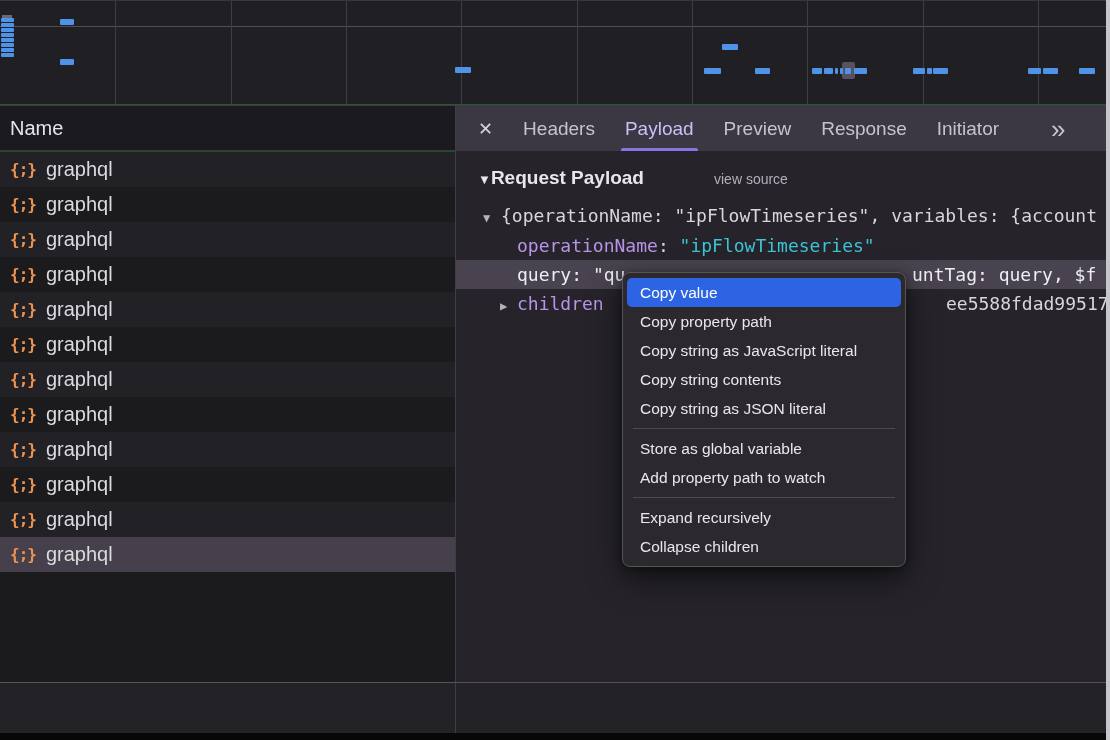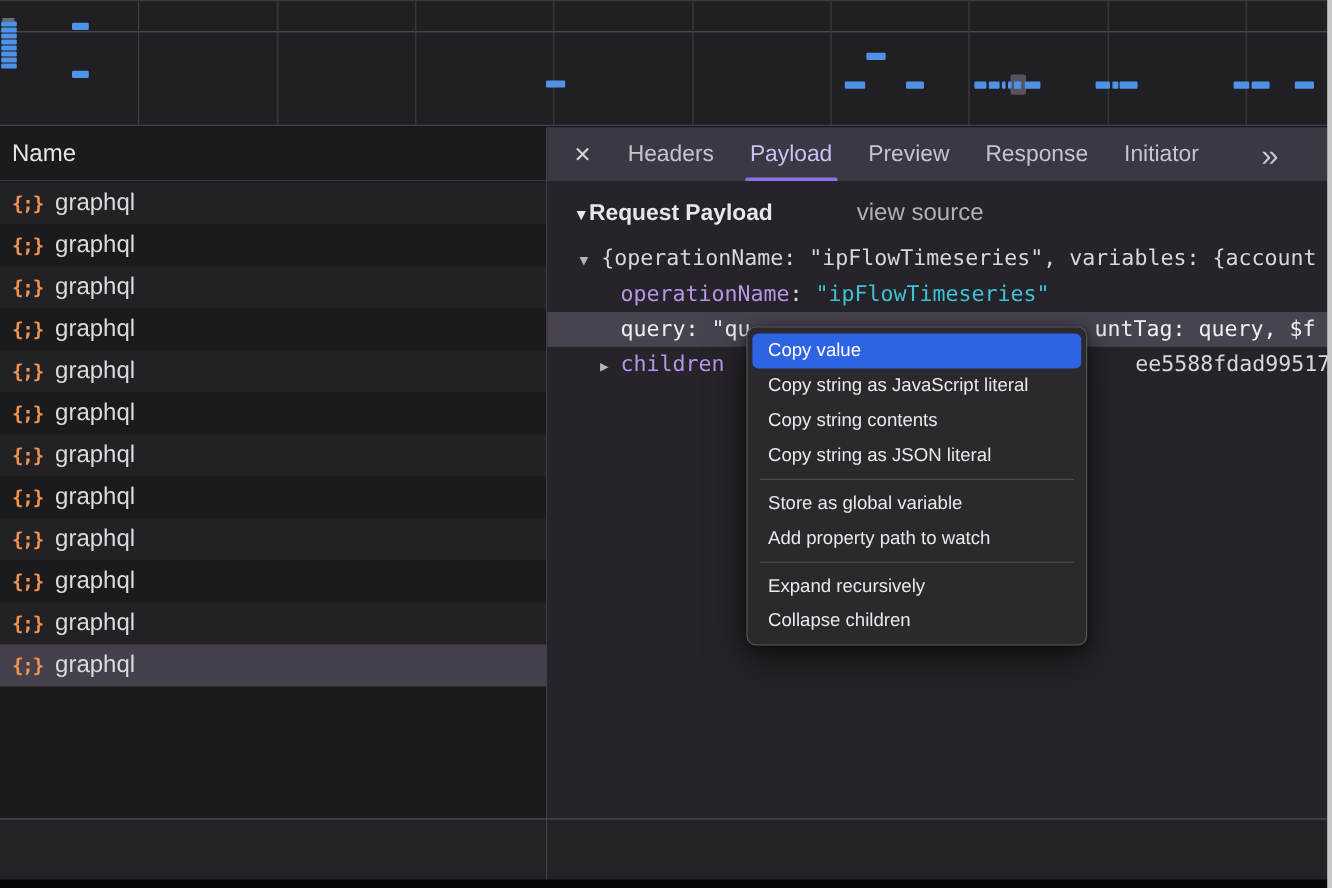--- a/index.html
+++ b/index.html
@@ -1,19 +1,19 @@
 <!DOCTYPE html>
 <html><head>
 <meta charset="utf-8">
 <style>
   * { margin:0; padding:0; box-sizing:border-box; }
   body { background:#000; }
   .screen {
     position:relative; width:1110px; height:740px; overflow:hidden;
-    background:#0f172a; font-family:"Liberation Sans", sans-serif;
+    background:#14532d; font-family:"Liberation Sans", sans-serif;
   }
 
   
   .overview { position:absolute; left:0; top:0; width:1110px; height:105px;
     background:#201f23; border-top:1px solid #39383c; border-bottom:1px solid #454449; }
   .gridline-v { position:absolute; top:0; bottom:0; width:1px; background:#3e3d42; }
   .gridline-h { position:absolute; left:0; right:0; top:25px; height:1px; background:#504f55; }
   .ov-bar { position:absolute; border-radius:1px; }
   .ov-tick { position:absolute; }
   .ov-highlight { position:absolute; background:#57525e; border-radius:2px; }
@@ -45,21 +45,21 @@
     background:#8d72e3; border-radius:2px 2px 0 0; }
   .overflow-icon { color:#c7c3ce; font-size:26px; margin-left:22px; line-height:40px; }
 
   .payload-pane { position:absolute; left:456px; top:151px; width:654px; height:531px; background:#26242a; }
   .p-row { position:absolute; left:0; width:654px; height:29px; line-height:29px;
     white-space:pre; overflow:hidden; font-family:"DejaVu Sans Mono", monospace;
     font-size:18px; color:#d8d6db; }
   .row-header { top:12px; font-family:"Liberation Sans", sans-serif; padding-left:22px; }
   .hdr-tri { font-size:13px; color:#e8e6ea; }
   .section-title { font-size:19px; font-weight:bold; color:#e8e6ea; }
-  .view-source { font-size:20px; color:#b2afb8; margin-left:70px; }
+  .view-source { font-size:14px; color:#b2afb8; margin-left:70px; }
   .row-preview { top:50px; padding-left:27px; }
   .tree-tri { display:inline-block; width:18px; font-size:12px; color:#b5b2ba; }
   .tree-tri.collapsed { width:17px; }
   .row-op { top:80px; padding-left:61px; }
   .row-query { top:109px; padding-left:61px; background:#49434f; color:#efedf3; }
   .row-vars { top:138px; padding-left:44px; }
   .key { color:#b794e8; }
   .str { color:#3cc3d7; }
   .right-frag { position:absolute; top:0; }
   .row-query .right-frag { left:456px; color:#efedf3; }
@@ -201,20 +201,21 @@
 
     <div class="p-row row-vars"><span class="tree-tri collapsed">▶</span><span class="key">children</span><span class="right-frag">ee5588fdad995178a0</span></div>
   </div>
 
   <div class="bottom-band"></div>
   <div class="summary-divider"></div>
 
   <div class="context-menu">
 
   <div class="menu-item highlighted" style="background: rgb(44, 100, 227);">Copy value</div>
+      <div class="menu-item">Copy property path</div>
       <div class="menu-item">Copy string as JavaScript literal</div>
       <div class="menu-item">Copy string contents</div>
       <div class="menu-item">Copy string as JSON literal</div>
       <div class="menu-sep"></div>
       <div class="menu-item">Store as global variable</div>
       <div class="menu-item">Add property path to watch</div>
       <div class="menu-sep"></div>
       <div class="menu-item">Expand recursively</div>
       <div class="menu-item">Collapse children</div>
     </div>

